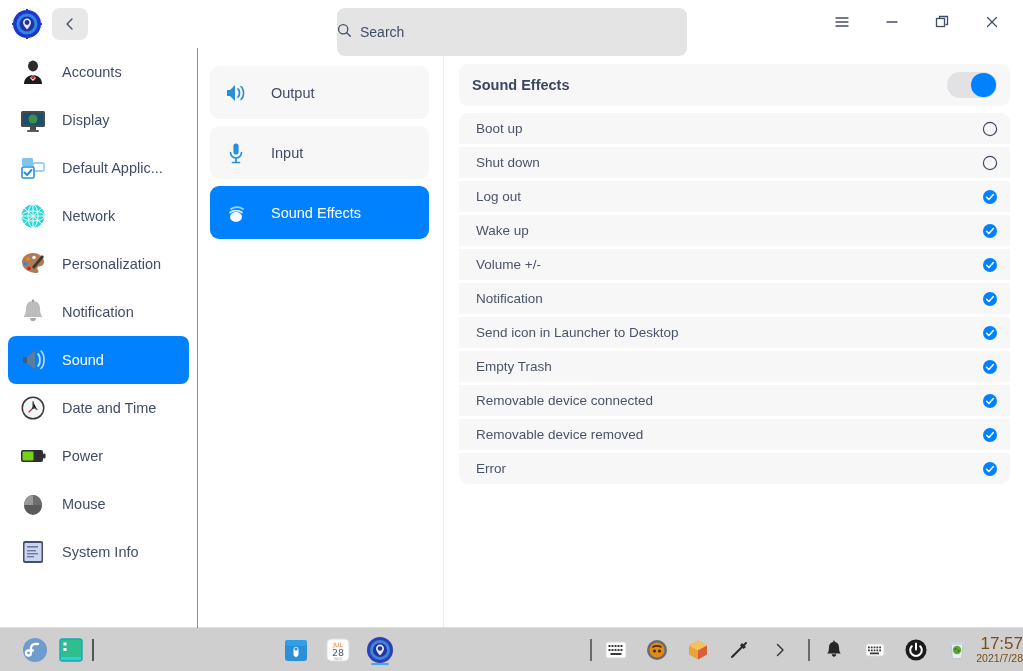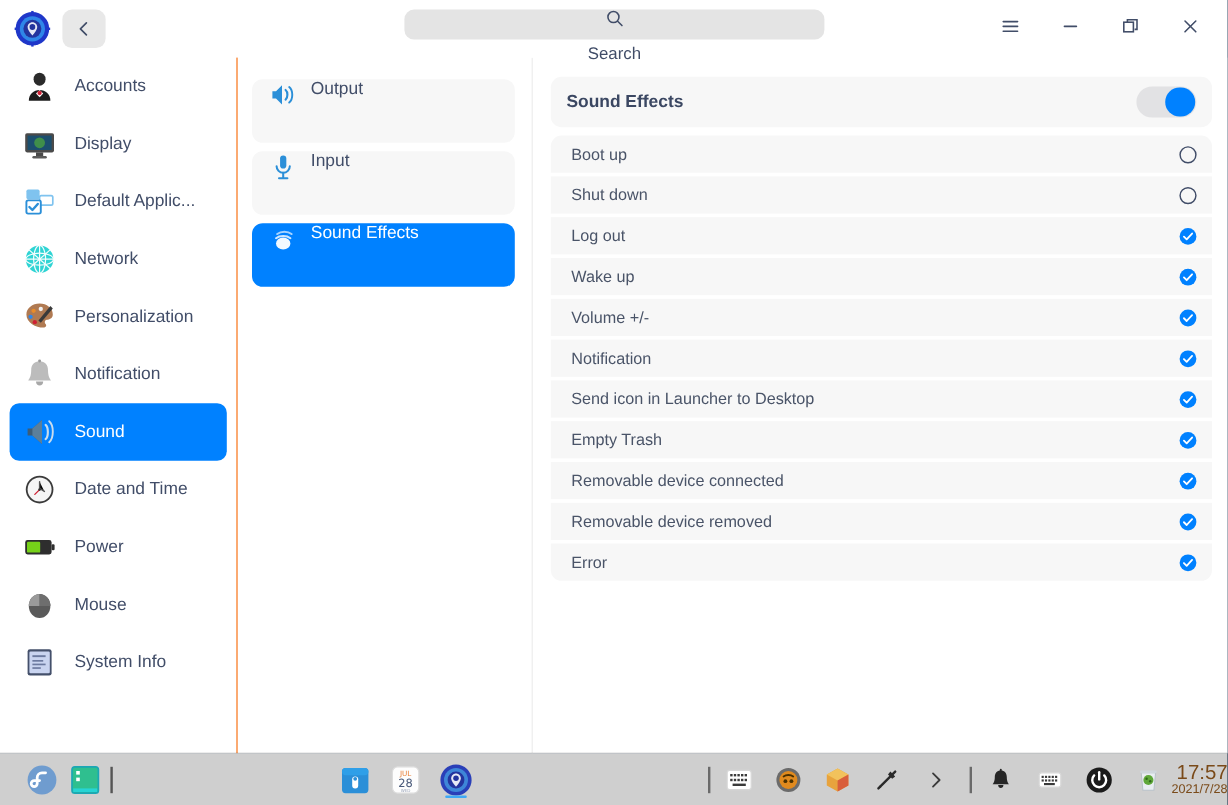--- a/index.html
+++ b/index.html
@@ -24,25 +24,24 @@
     background: #ffffff; position: relative;
   }
   .tb-left { display: flex; align-items: center; gap: 10px; padding-left: 12px; }
   .app-logo { width: 30px; height: 30px; flex: none; }
   .back-btn {
     width: 36px; height: 32px; border-radius: 8px; background: #e8e8e8;
     display: flex; align-items: center; justify-content: center; cursor: pointer;
   }
   .back-btn svg { display: block; }
   .search-box {
-    position: absolute; left: 337px; top: 8px; width: 350px; height: 25px;
+    position: absolute; left: 337px; top: 8px; width: 350px; height: 48px;
     background: #e4e4e4; border-radius: 8px;
-    display: flex; align-items: center; justify-content: space-between; gap: 8px;
+    display: flex; align-items: center; justify-content: flex-start; gap: 8px;
     cursor: text;
-    flex-direction: column;
   }
   .search-box .sp { font-size: 14px; color: #414d68; }
   .tb-right {
     position: absolute; right: 6px; top: 0; height: 48px;
     display: flex; align-items: center;
   }
   .wbtn {
     width: 50px; height: 48px; display: flex; align-items: center;
     justify-content: center; cursor: pointer;
   }
@@ -61,21 +60,21 @@
   .side-item + .side-item { margin-top: 0; }
   .side-item.active { background: #0081ff; color: #ffffff; }
   .side-ico { width: 30px; height: 30px; flex: none; }
   .side-label { white-space: nowrap; overflow: hidden; }
 
   .mid {
     width: 245px; padding: 18px 14px 0 12px; background: #ffffff;
   }
   .mid-item {
     height: 53px; border-radius: 9px; background: #f7f7f7;
-    display: flex; gap: 10px; padding-left: 13px;
+    display: flex; align-items: center; gap: 22px; padding-left: 13px;
     margin-bottom: 7px; cursor: pointer; color: #414d68; font-size: 14.5px;
   }
   .mid-item.active { background: #0081ff; color: #ffffff; }
   .mid-ico { width: 26px; height: 26px; flex: none;
     display:flex; align-items:center; justify-content:center; }
 
   .right {
     flex: 1; padding: 16px 13px 0 15px; background: #ffffff;
     border-left: 1px solid #ededed;
   }

